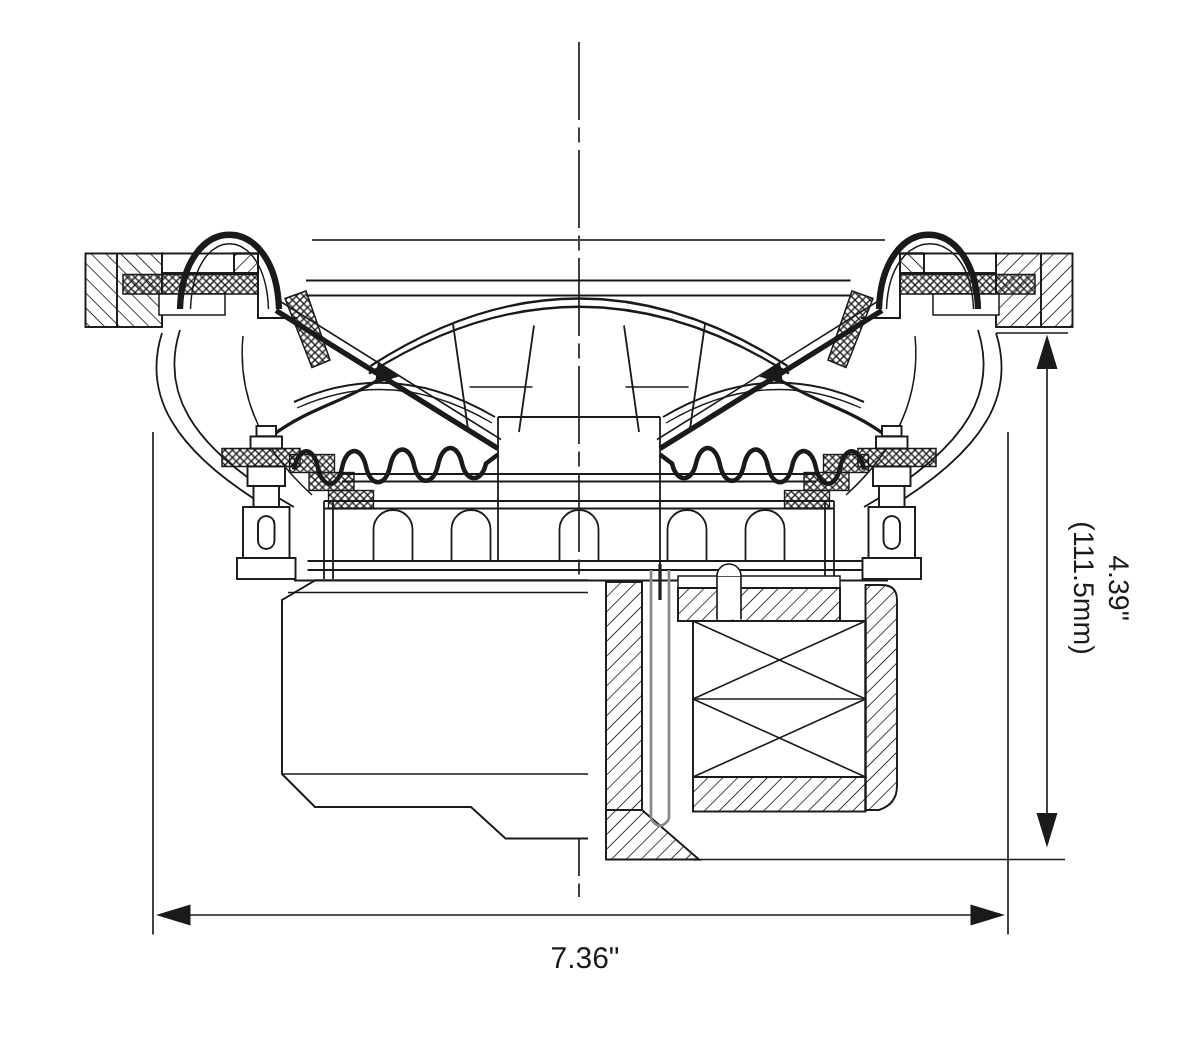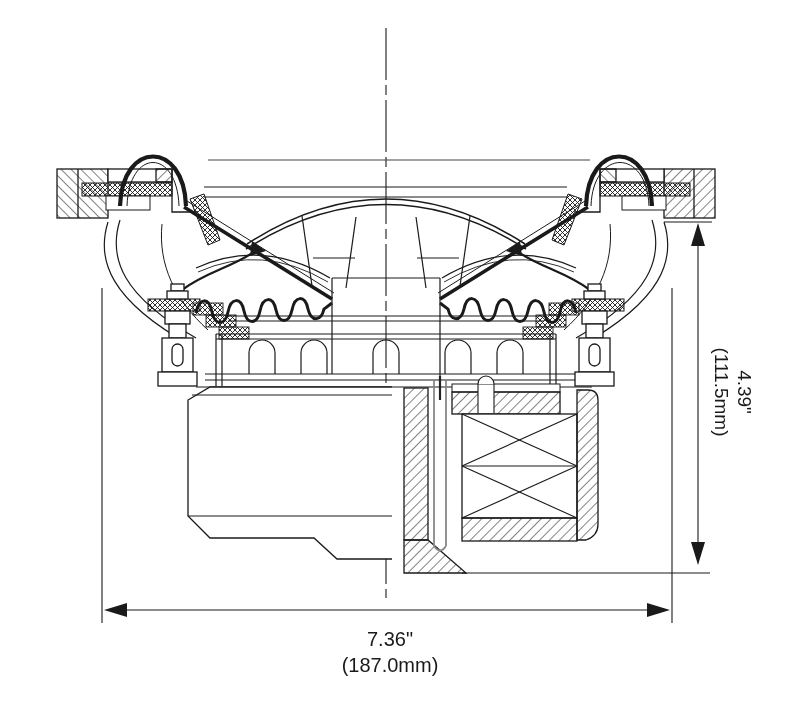--- a/index.html
+++ b/index.html
@@ -223,19 +223,18 @@
     <line x1="102" y1="288" x2="102" y2="623"></line>
     <line x1="672" y1="288" x2="672" y2="623"></line>
     <line x1="112" y1="610" x2="662" y2="610"></line>
     <polygon points="104,610 127,603 127,617" fill="#1a1a1a" stroke="none"></polygon>
     <polygon points="670,610 647,603 647,617" fill="#1a1a1a" stroke="none"></polygon>
   </g>
 </svg>
 
 <div class="dim-label dim-label-h">
   <div>7.36"</div>
-  <div>(187.0mm)</div>
 </div>
 <div class="dim-label dim-label-v">
   <div>4.39"</div>
   <div>(111.5mm)</div>
 </div>
 </div>
 
 </body></html>

